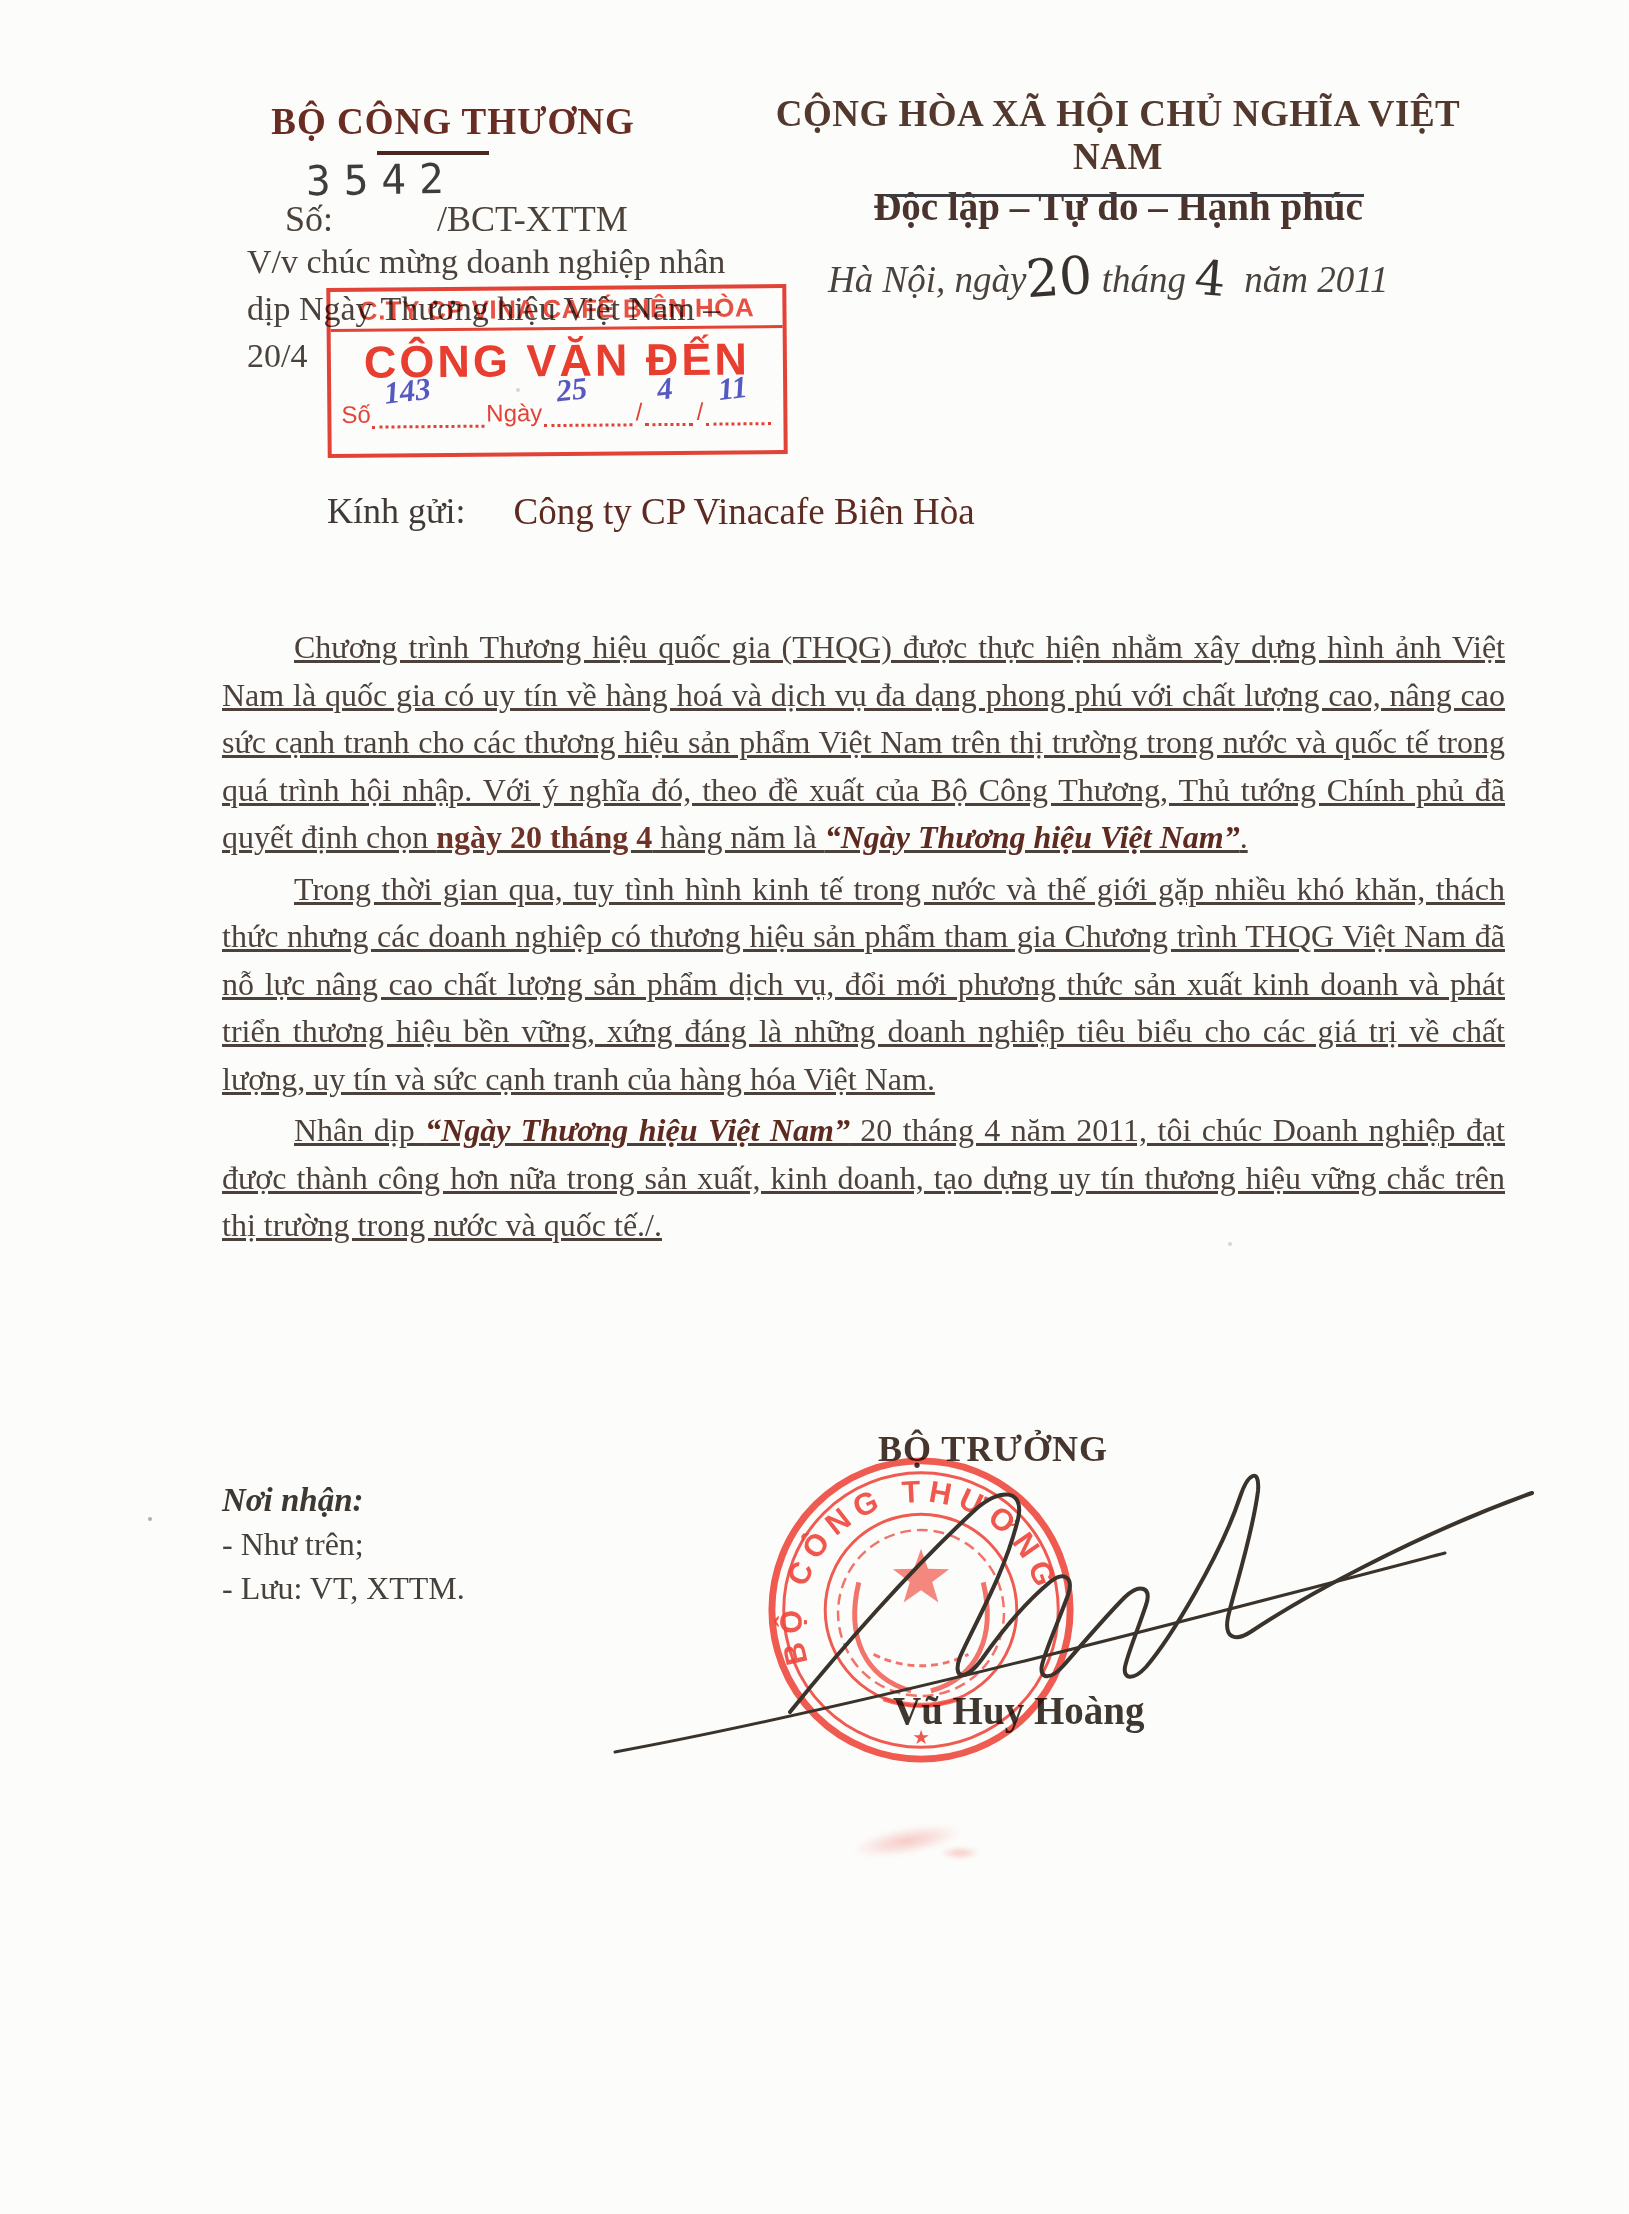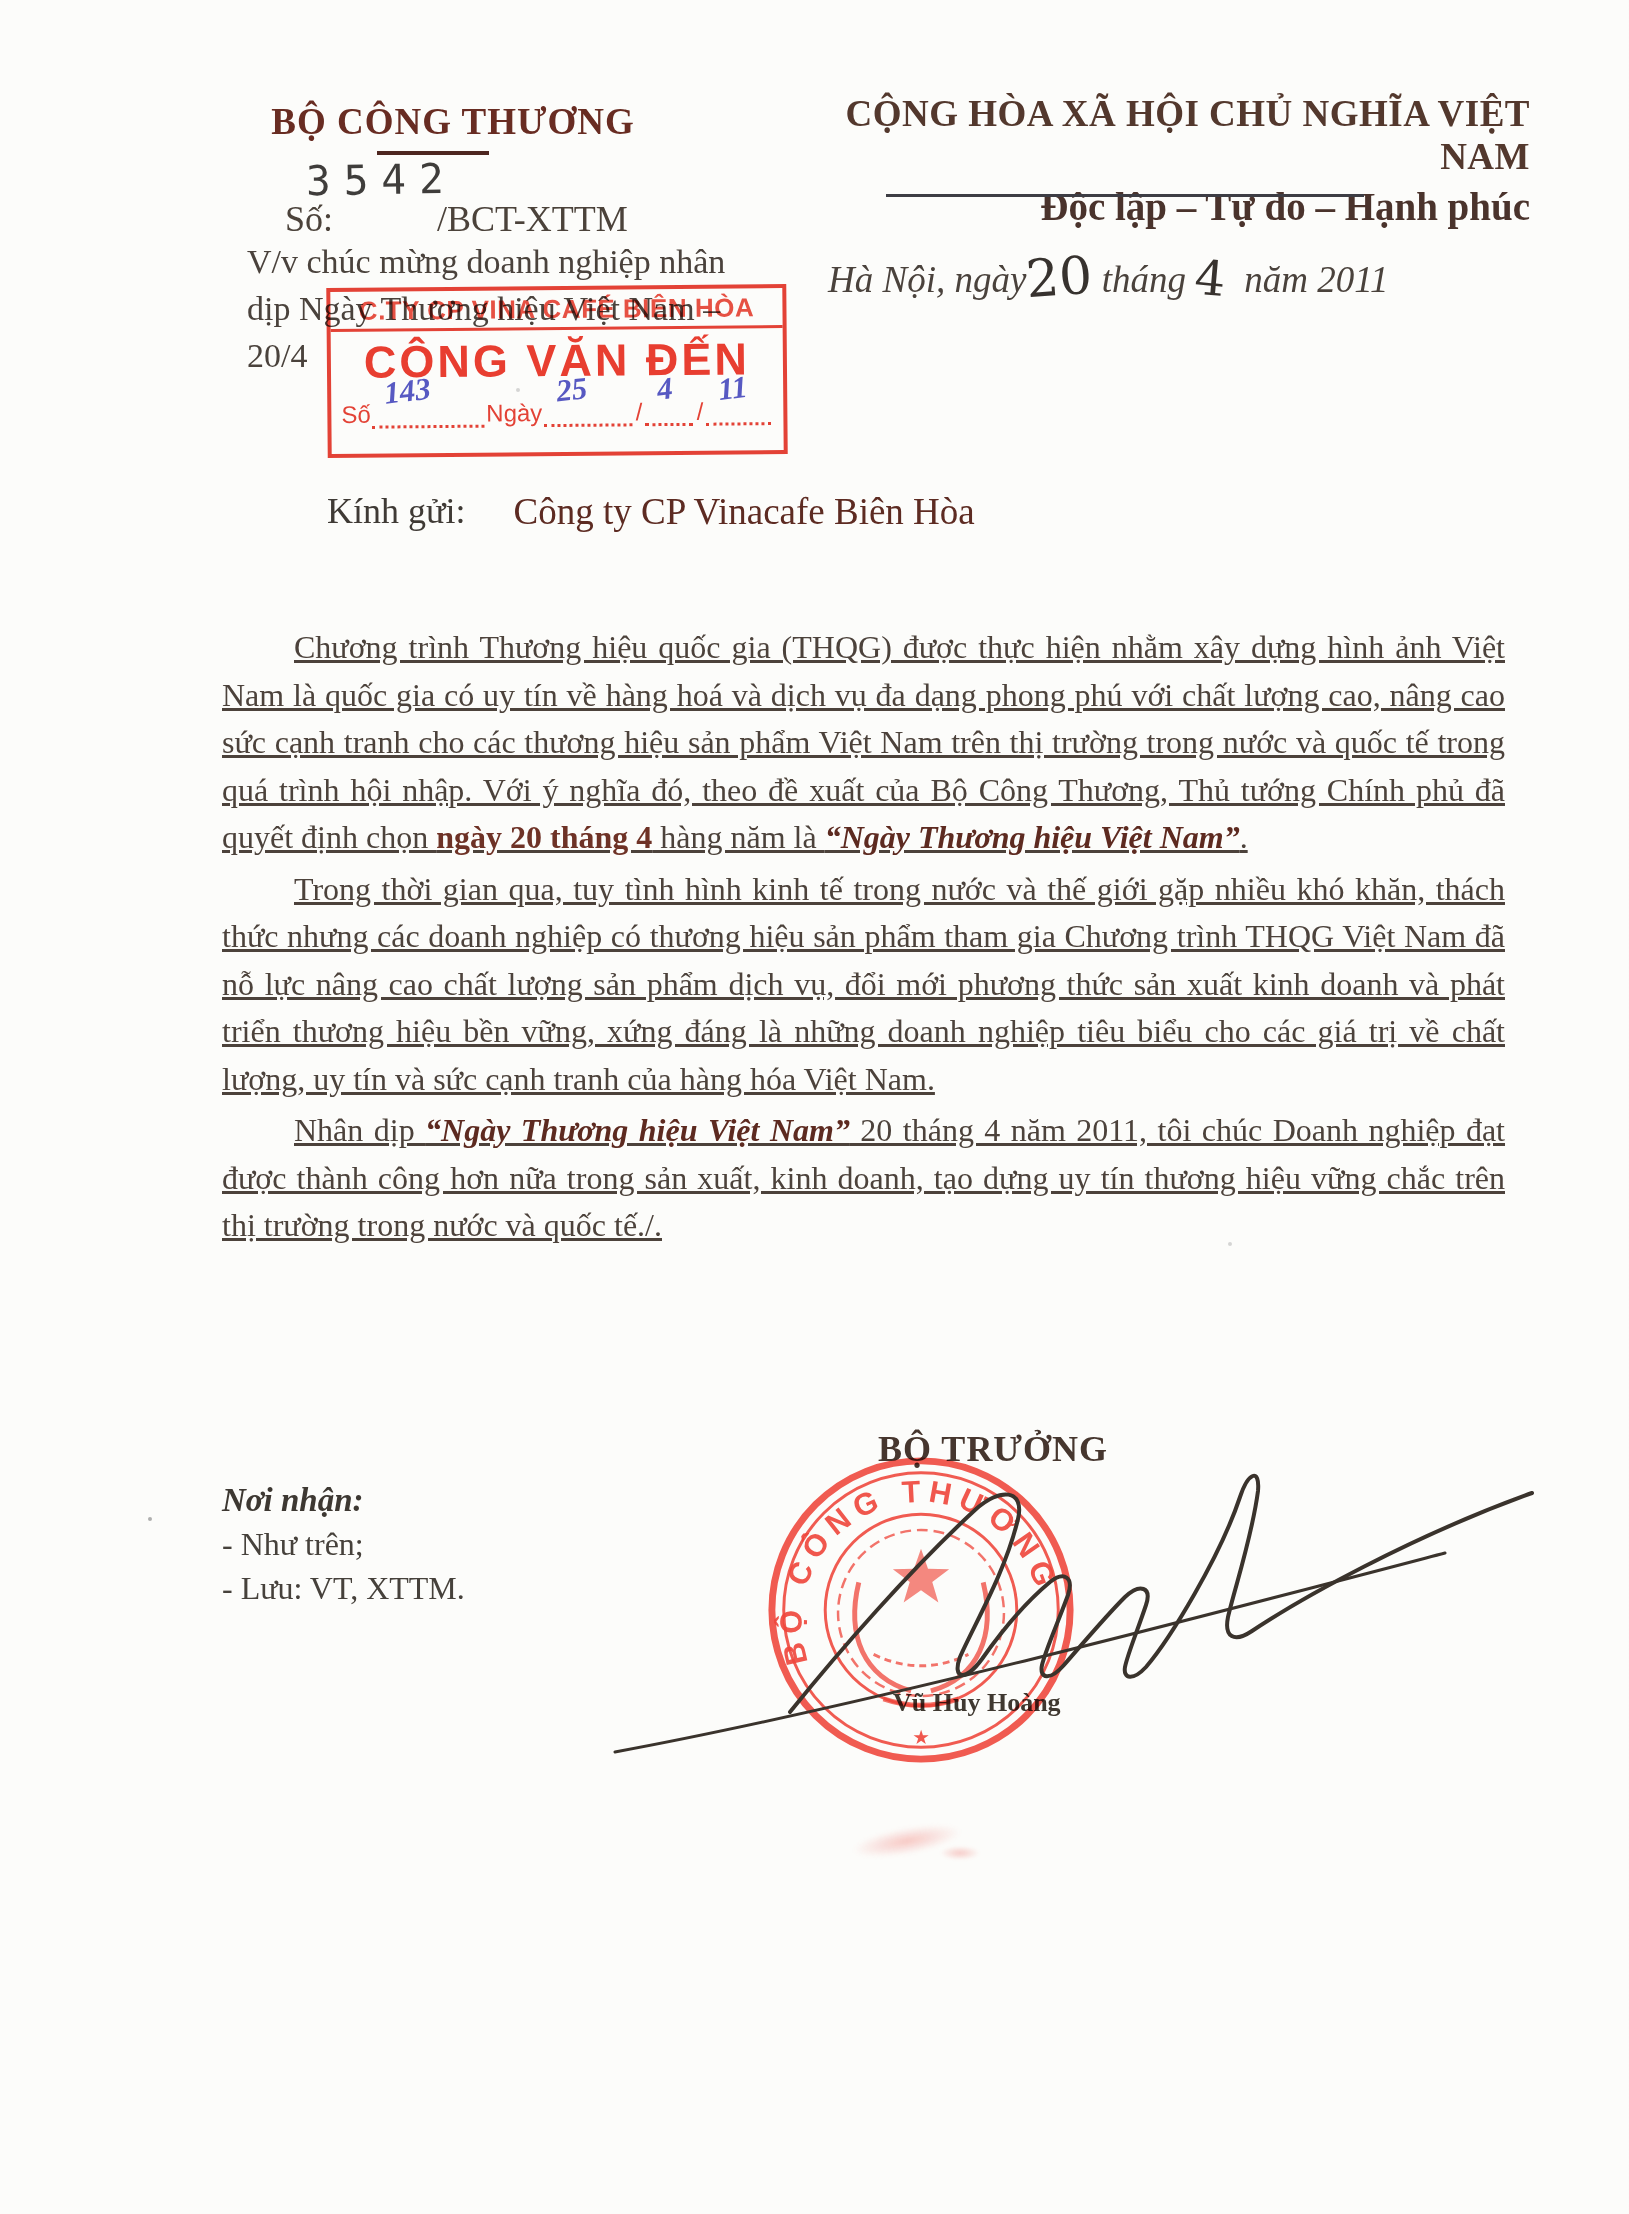--- a/index.html
+++ b/index.html
@@ -29,21 +29,21 @@
   .ref-handwritten{
     left:306px;top:156px;
     font-family:"DejaVu Sans Mono",monospace;
     font-size:41px;letter-spacing:13px;color:#3f3d3b;transform:rotate(-1deg);
   }
   .ref-line{left:285px;top:198px;font-size:36px;color:#4b423a;}
   .ref-line .suffix{margin-left:104px;}
   .subject{left:225px;top:238px;width:580px;font-size:34px;line-height:47px;color:#4a423c;margin-left:22px;}
 
   
-  .nat-block{left:750px;top:92px;width:780px;text-align:right;}
+  .nat-block{left:728px;top:92px;width:780px;text-align:center;}
   .nat-line1{font-size:37px;font-weight:bold;color:#53382d;letter-spacing:0.5px;}
   .nat-line2{font-size:39px;font-weight:bold;color:#4a332c;margin-top:6px;}
   .nat-rule{left:886px;top:194px;width:478px;height:0;border-top:3px solid #3d3d44;}
   .dateline{
     left:828px;top:258px;width:640px;
     font-size:37px;font-style:italic;color:#4a423c;white-space:nowrap;
   }
   .hw-date{
     display:inline-block;font-style:normal;font-size:52px;line-height:30px;
     color:#37322e;transform:rotate(-4deg);position:relative;top:3px;
@@ -93,21 +93,21 @@
     left:222px;top:624px;width:1283px;
     font-size:32px;line-height:47.5px;text-align:justify;color:#4c423b;text-decoration:underline;
   }
   .body-text p{margin:0;text-indent:72px;}
   .body-text p + p{margin-top:4px;}
   .b-maroon{font-weight:bold;color:#6e3226;}
   .bi-maroon{font-weight:bold;font-style:italic;color:#5d2a20;}
 
   
   .minister-title{left:878px;top:1428px;font-size:36px;font-weight:bold;color:#46362e;letter-spacing:1px;}
-  .signer-name{left:893px;top:1688px;font-size:26px;font-weight:bold;color:#3f3830;}
+  .signer-name{left:893px;top:1688px;font-size:39px;font-weight:bold;color:#3f3830;}
   .recipients{left:222px;top:1478px;font-size:32px;color:#46413b;line-height:44px;}
   .recipients .label{font-size:33px;font-weight:bold;font-style:italic;color:#3d3832;}
 
   .seal-svg{left:763px;top:1452px;width:316px;height:316px;mix-blend-mode:multiply;}
   .sig-svg{left:580px;top:1405px;width:980px;height:390px;}
 
   .smudge1{
     left:852px;top:1828px;width:110px;height:26px;border-radius:50%;
     background:radial-gradient(closest-side,rgba(232,60,50,0.28),rgba(232,60,50,0));
     filter:blur(2px);transform:rotate(-10deg);

